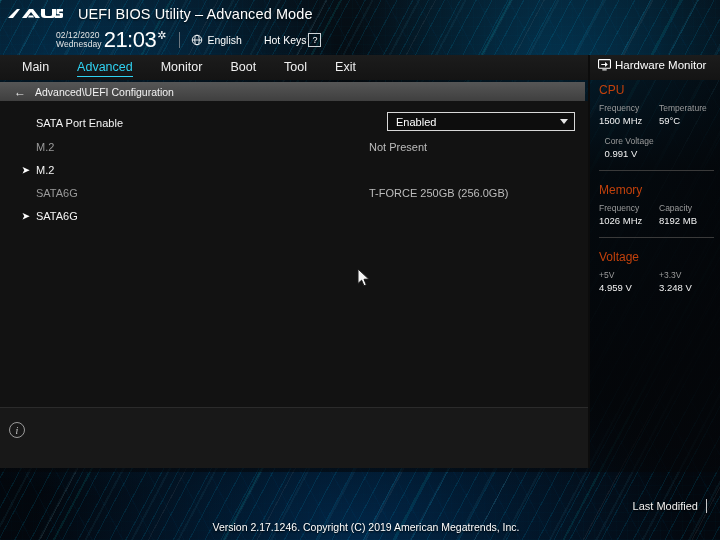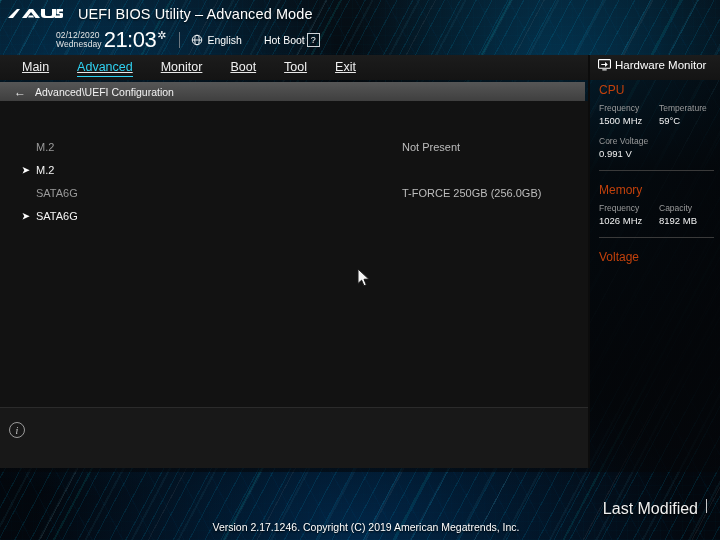--- a/index.html
+++ b/index.html
@@ -73,21 +73,21 @@
   .hotkeys { display:flex; align-items:center; gap:2px; margin-left:22px; font-size:10.5px; color:#ffffff; }
   .qkey {
     display:inline-flex; align-items:center; justify-content:center;
     width:13px; height:14px; border:1px solid #cfd4d8; font-size:9px; color:#ffffff; line-height:1;
   }
 
   
   .menubar {
     position:absolute; left:0; top:55px; width:720px; height:25px;
     background:linear-gradient(180deg,#1c1c1c,#141414);
-    display:flex; align-items:center; padding-left:22px;text-decoration:underline;
+    display:flex; align-items:center; padding-left:22px;
   }
   .menu-item {
     font-size:12.5px; color:#f0f0f0; margin-right:28px; position:relative;
     padding-bottom:1px; white-space:nowrap;
   }
   .menu-item.active { color:#2fd2f2; }
   .menu-item.active:after {
     content:""; position:absolute; left:0; right:0; bottom:-2px; height:1px; background:#2fd2f2;
   }
 
@@ -108,21 +108,21 @@
   .row { position:absolute; left:0; width:588px; height:22px; display:flex; align-items:center; }
   .row .arrow {
     width:14px; margin-left:22px; font-size:9px; color:#ffffff; line-height:1;
     text-align:left; font-weight:bold;
   }
   .row .arrow.blank { color:transparent; }
   .row .label { font-size:11px; }
   .row.item .label { color:#f4f4f4; }
   .row.sub .label { color:#9a9a9a; }
   .row .value {
-    position:absolute; left:402px; font-size:11px; color:#bcbcbc;
+    position:absolute; left:369px; font-size:11px; color:#bcbcbc;
   }
   .select {
     position:absolute; left:387px; top:0; width:188px; height:19px;
     border:1px solid #d8d8d8; background:#0d0d0d;
     display:flex; align-items:center; justify-content:space-between;
     padding:0 6px 0 8px;
   }
   .select .sel-text { font-size:11px; color:#ffffff; }
   .select .caret {
     width:0;height:0;border-left:4.5px solid transparent;border-right:4.5px solid transparent;
@@ -154,21 +154,21 @@
   }
   .hw-sectitle { font-size:12px; color:#c2410c; margin:12px 0 6px 4px; }
   .hw-grid { display:flex; margin-left:4px; }
   .hw-col { width:60px; }
   .hw-k { font-size:8.5px; color:#9b9b9b; margin-bottom:2px; }
   .hw-v { font-size:9.5px; color:#f2f2f2; font-weight:normal; }
   .hw-rule { height:1px; background:#3a3a3a; margin:11px 6px 0 4px; }
 
   
   .lastmod {
-    position:absolute; right:22px; top:500px; font-size:16px; color:#f0f0f0;
+    position:absolute; right:22px; top:500px; font-size:11px; color:#f0f0f0;
     text-shadow:0 1px 2px #000;
   }
   .lastmod-bar {
     position:absolute; right:13px; top:499px; width:1px; height:14px; background:#c8c8c8;
   }
   .version {
     position:absolute; left:0; right:0; top:521px; text-align:center;
     font-size:10.5px; color:#ffffff; text-shadow:0 1px 2px #000;padding-left:12px;
   }
 
@@ -212,41 +212,49 @@
       <div class="vdiv"></div>
       <div class="lang">
         <svg class="globe" viewBox="0 0 24 24" fill="none" stroke="#ffffff" stroke-width="1.8">
           <circle cx="12" cy="12" r="9.5"></circle>
           <ellipse cx="12" cy="12" rx="4.4" ry="9.5"></ellipse>
           <line x1="2.5" y1="12" x2="21.5" y2="12"></line>
         </svg>
         <span>English</span>
       </div>
       <div class="hotkeys">
-        <span>Hot Boot</span>
+        <span>Hot Keys</span>
         <span class="qkey">?</span>
       </div>
     </div>
   </div>
 
   <div class="menubar" id="menubar">
       <div class="menu-item">Main</div>
       <div class="menu-item active">Advanced</div>
       <div class="menu-item">Monitor</div>
       <div class="menu-item">Boot</div>
       <div class="menu-item">Tool</div>
       <div class="menu-item">Exit</div>
     </div>
 
   <div class="crumbbar">
     <span class="crumb-back">←</span>
     <span class="crumb-text">Advanced\UEFI Configuration</span>
   </div>
 
   <div class="content" id="content">
+      <div class="row item" style="top: 11px;">
+        <span class="arrow blank">➤</span>
+        <span class="label">SATA Port Enable</span>
+        <div class="select">
+          <span class="sel-text">Enabled</span>
+          <span class="caret"></span>
+        </div>
+      </div>
       <div class="row sub" style="top: 35px;">
         <span class="arrow blank">➤</span>
         <span class="label">M.2</span>
         <span class="value">Not Present</span>
       </div>
       <div class="row item" style="top: 58px;">
         <span class="arrow">➤</span>
         <span class="label">M.2</span>
       </div>
       <div class="row sub" style="top: 81px;">
@@ -279,40 +287,50 @@
         <div class="hw-grid">
           <div class="hw-col">
             <div class="hw-k">Frequency</div>
             <div class="hw-v">1500 MHz</div>
           </div>
           <div class="hw-col">
             <div class="hw-k">Temperature</div>
             <div class="hw-v">59°C</div>
           </div>
         </div>
-        <div class="hw-grid" style="margin-top: 10px;">
+        <div class="hw-grid" style="margin-top: 10px; justify-content: center;">
           <div class="hw-col" style="width: 110px;">
             <div class="hw-k">Core Voltage</div>
             <div class="hw-v">0.991 V</div>
           </div>
         </div>
         <div class="hw-rule"></div>
         <div class="hw-sectitle">Memory</div>
         <div class="hw-grid">
           <div class="hw-col">
             <div class="hw-k">Frequency</div>
             <div class="hw-v">1026 MHz</div>
           </div>
           <div class="hw-col">
             <div class="hw-k">Capacity</div>
             <div class="hw-v">8192 MB</div>
           </div>
         </div>
         <div class="hw-rule"></div>
         <div class="hw-sectitle">Voltage</div>
+        <div class="hw-grid">
+          <div class="hw-col">
+            <div class="hw-k">+5V</div>
+            <div class="hw-v">4.959 V</div>
+          </div>
+          <div class="hw-col">
+            <div class="hw-k">+3.3V</div>
+            <div class="hw-v">3.248 V</div>
+          </div>
+        </div>
       </div>
   </div>
 
   <div class="lastmod">Last Modified</div>
   <div class="lastmod-bar"></div>
   <div class="version">Version 2.17.1246. Copyright (C) 2019 American Megatrends, Inc.</div>
 
   <svg class="cursor" viewBox="0 0 13 19">
     <path d="M1,1 L1,15.5 L4.6,12.2 L7,17.8 L9.3,16.7 L7,11.3 L11.8,11.1 Z" fill="#f5f5f5" stroke="#1a1a1a" stroke-width="1"></path>
   </svg>

